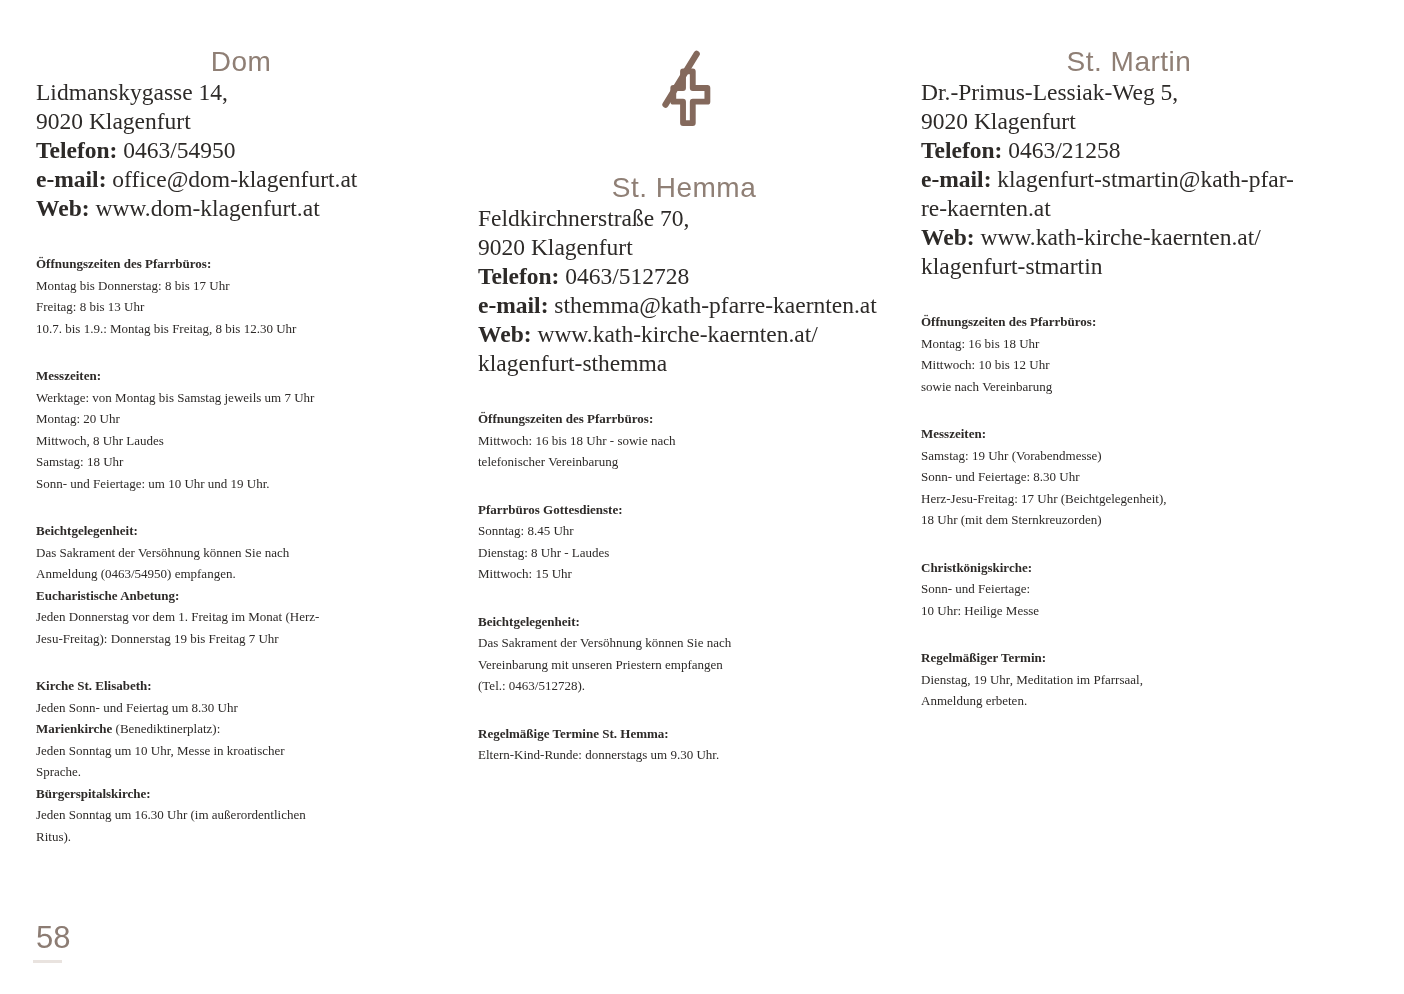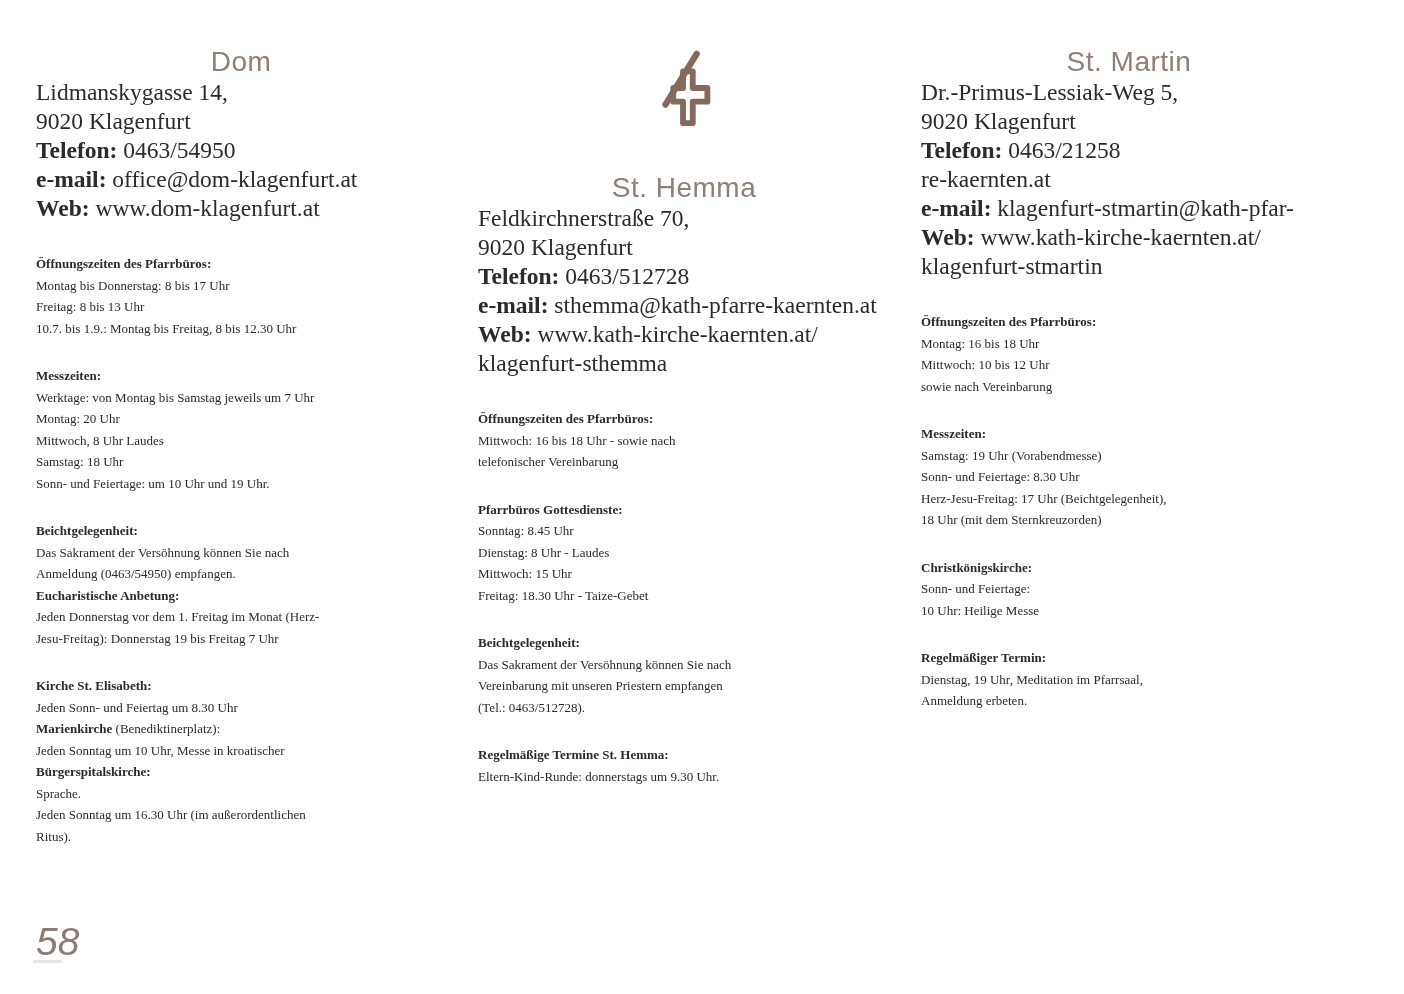--- a/index.html
+++ b/index.html
@@ -26,21 +26,21 @@
   .address{font-size:23.5px;line-height:29px;}
   .address-line{white-space:nowrap;}
   .sections{margin-top:30px;}
   .section{margin-top:26px;}
   .section:first-child{margin-top:0;}
   .section-line{font-size:13px;line-height:21.5px;white-space:nowrap;}
   .b{font-weight:bold;}
   .page-number{
     position:absolute;left:36px;top:920px;
     font-family:"Liberation Sans", sans-serif;
-    font-size:39px;color:var(--page_number,#8c7c73);font-style:italic;
+    font-size:31px;color:var(--page_number,#8c7c73);
   }
   .page-number-mark{
     position:absolute;left:33px;top:960px;width:29px;height:3px;
     background:#e9e3df;
   }
 </style>
 </head>
 <body>
 
 <div class="page">
@@ -75,22 +75,22 @@
           <div class="section-line"><span>Anmeldung (0463/54950) empfangen.</span></div>
           <div class="section-line"><span class="b">Eucharistische Anbetung:</span></div>
           <div class="section-line"><span>Jeden Donnerstag vor dem 1. Freitag im Monat (Herz-</span></div>
           <div class="section-line"><span>Jesu-Freitag): Donnerstag 19 bis Freitag 7 Uhr</span></div>
         </div>
         <div class="section">
           <div class="section-line"><span class="b">Kirche St. Elisabeth:</span></div>
           <div class="section-line"><span>Jeden Sonn- und Feiertag um 8.30 Uhr</span></div>
           <div class="section-line"><span class="b">Marienkirche</span><span> (Benediktinerplatz):</span></div>
           <div class="section-line"><span>Jeden Sonntag um 10 Uhr, Messe in kroatischer</span></div>
+          <div class="section-line"><span>Sprache.</span></div>
           <div class="section-line"><span class="b">Bürgerspitalskirche:</span></div>
-          <div class="section-line"><span>Sprache.</span></div>
           <div class="section-line"><span>Jeden Sonntag um 16.30 Uhr (im außerordentlichen</span></div>
           <div class="section-line"><span>Ritus).</span></div>
         </div>
       </div>
   </div>
 
   <div class="column" id="col-hemma">
     <div class="icon-wrap">
       <svg width="60" height="76" viewBox="0 0 60 78" aria-hidden="true">
         <g fill="none" stroke="#84695c" stroke-linecap="round" stroke-linejoin="round">
@@ -112,43 +112,42 @@
         <div class="section">
           <div class="section-line"><span class="b">Öffnungszeiten des Pfarrbüros:</span></div>
           <div class="section-line"><span>Mittwoch: 16 bis 18 Uhr - sowie nach</span></div>
           <div class="section-line"><span>telefonischer Vereinbarung</span></div>
         </div>
         <div class="section">
           <div class="section-line"><span class="b">Pfarrbüros Gottesdienste:</span></div>
           <div class="section-line"><span>Sonntag: 8.45 Uhr</span></div>
           <div class="section-line"><span>Dienstag: 8 Uhr - Laudes</span></div>
           <div class="section-line"><span>Mittwoch: 15 Uhr</span></div>
-          <div class="section-line"><span>Freitag: 18.30 Uhr - Taize-Gebet</span></div>
         </div>
         <div class="section">
           <div class="section-line"><span class="b">Beichtgelegenheit:</span></div>
           <div class="section-line"><span>Das Sakrament der Versöhnung können Sie nach</span></div>
           <div class="section-line"><span>Vereinbarung mit unseren Priestern empfangen</span></div>
           <div class="section-line"><span>(Tel.: 0463/512728).</span></div>
         </div>
         <div class="section">
           <div class="section-line"><span class="b">Regelmäßige Termine St. Hemma:</span></div>
           <div class="section-line"><span>Eltern-Kind-Runde: donnerstags um 9.30 Uhr.</span></div>
         </div>
       </div>
   </div>
 
   <div class="column" id="col-martin">
     <div class="col-title">St. Martin</div>
     <div class="address">
         <div class="address-line"><span>Dr.-Primus-Lessiak-Weg 5,</span></div>
         <div class="address-line"><span>9020 Klagenfurt</span></div>
         <div class="address-line"><span class="b">Telefon: </span><span>0463/21258</span></div>
+        <div class="address-line"><span class="b">e-mail: </span><span>klagenfurt-stmartin@kath-pfar-</span></div>
         <div class="address-line"><span>re-kaernten.at</span></div>
-        <div class="address-line"><span class="b">e-mail: </span><span>klagenfurt-stmartin@kath-pfar-</span></div>
         <div class="address-line"><span class="b">Web: </span><span>www.kath-kirche-kaernten.at/</span></div>
         <div class="address-line"><span>klagenfurt-stmartin</span></div>
       </div>
     <div class="sections">
         <div class="section">
           <div class="section-line"><span class="b">Öffnungszeiten des Pfarrbüros:</span></div>
           <div class="section-line"><span>Montag: 16 bis 18 Uhr</span></div>
           <div class="section-line"><span>Mittwoch: 10 bis 12 Uhr</span></div>
           <div class="section-line"><span>sowie nach Vereinbarung</span></div>
         </div>

